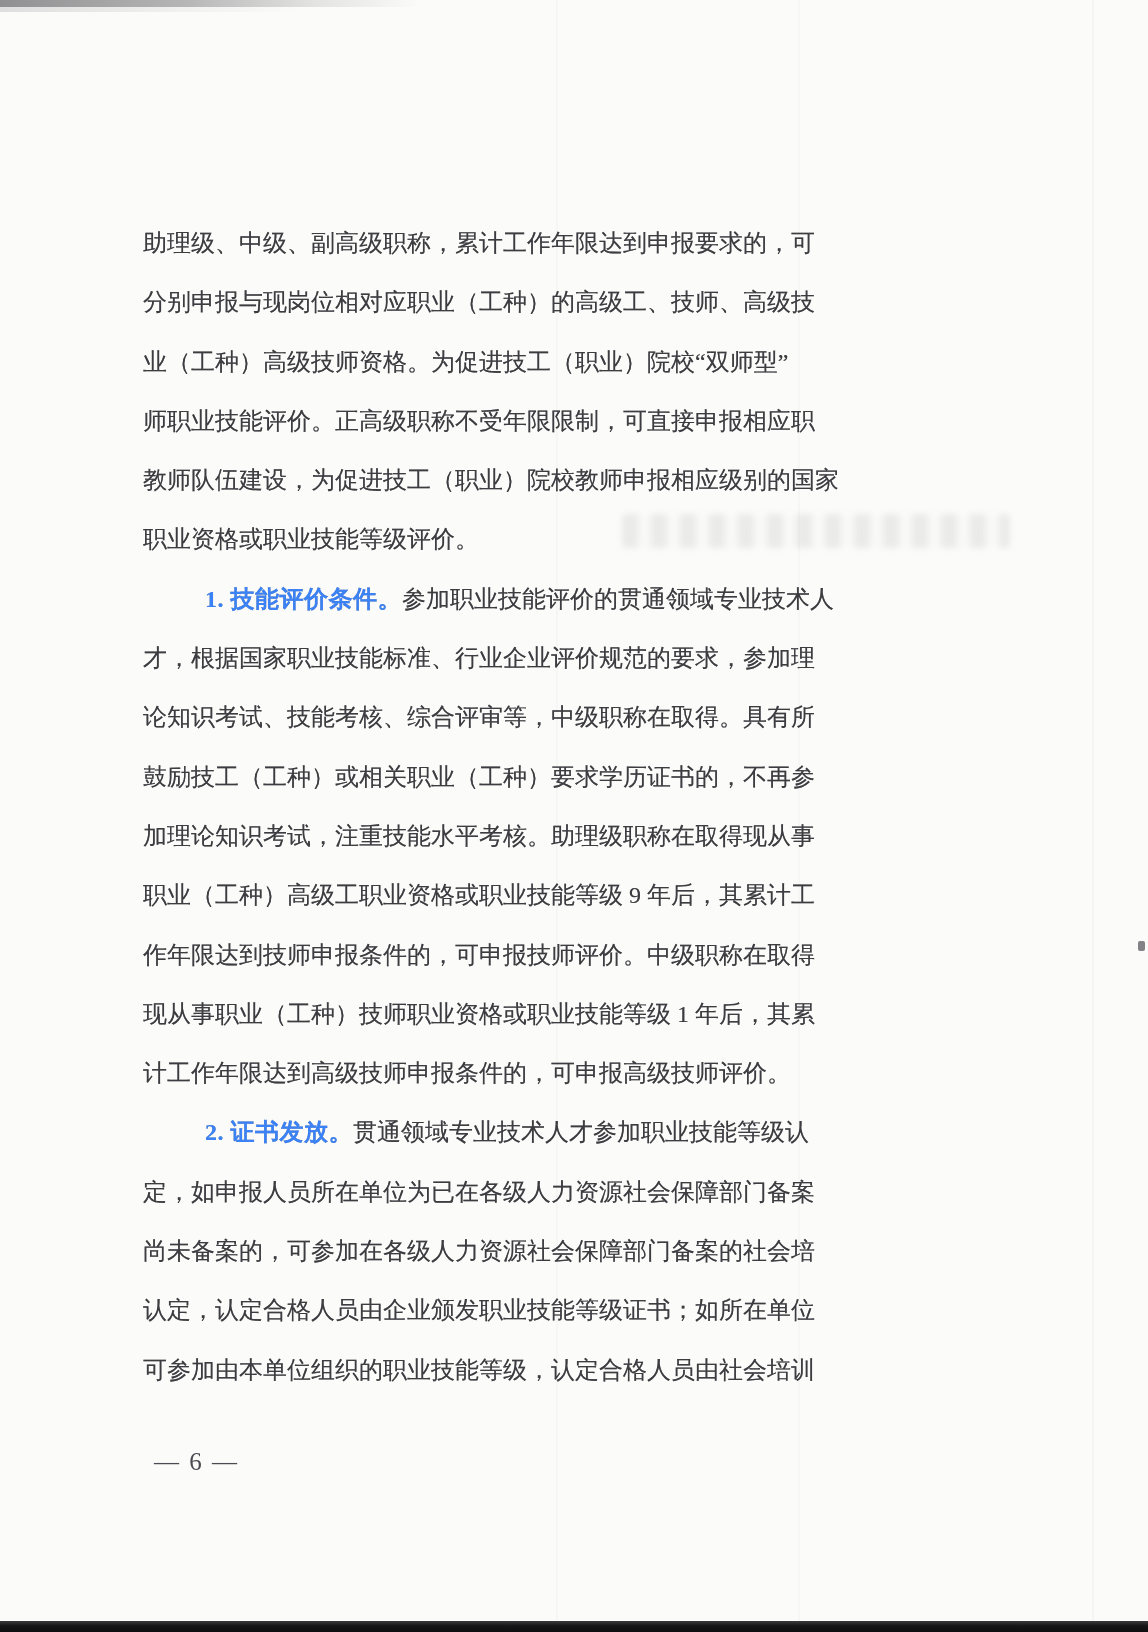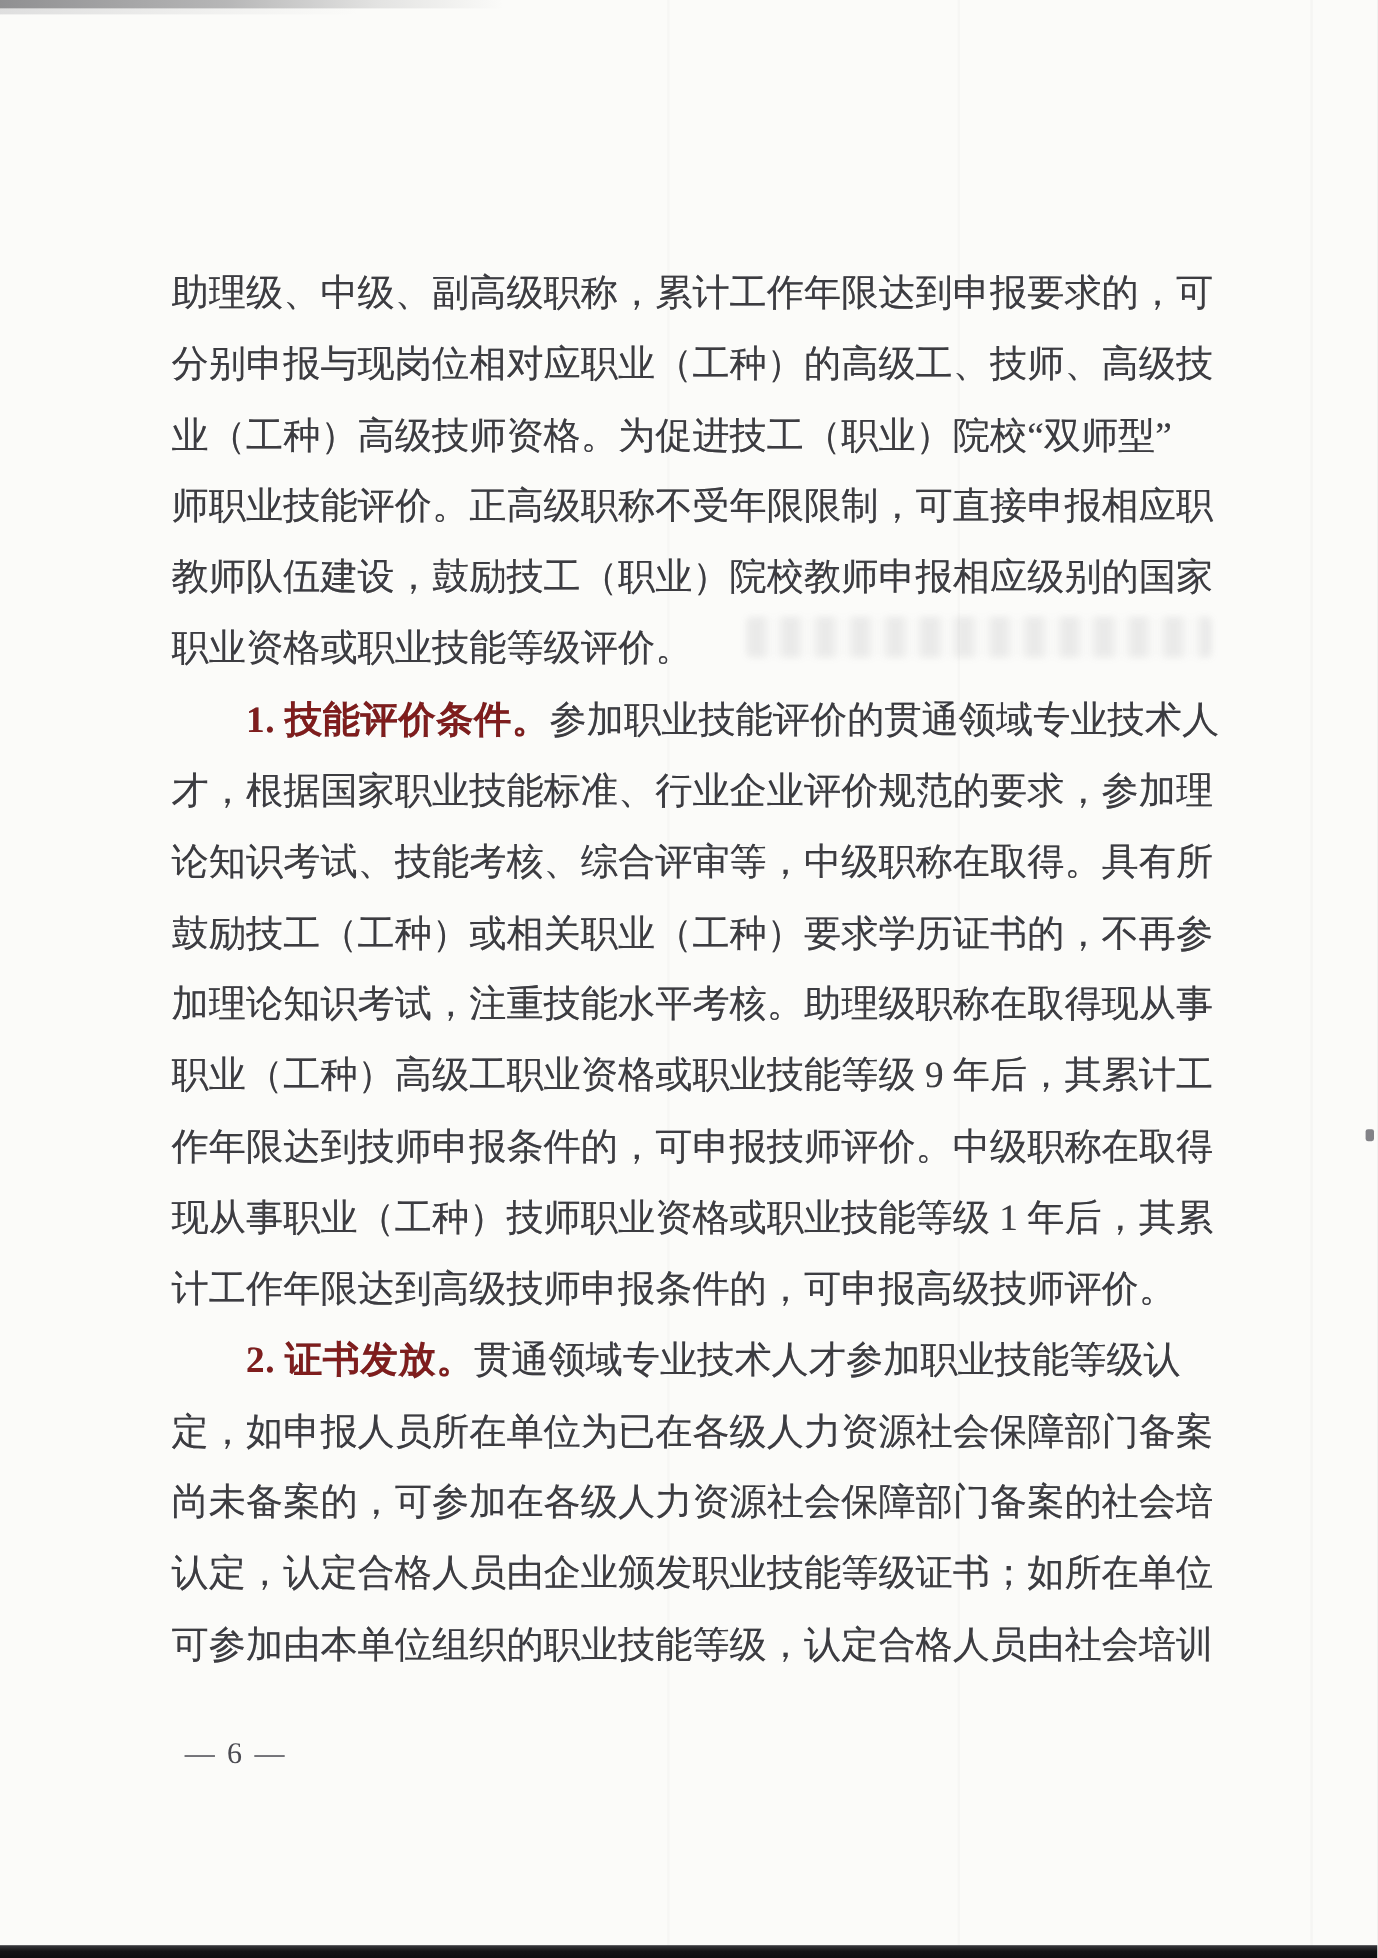--- a/index.html
+++ b/index.html
@@ -77,34 +77,34 @@
       rgba(125,125,132,0.20) 0px, rgba(125,125,132,0.20) 16px,
       rgba(125,125,132,0.03) 16px, rgba(125,125,132,0.03) 29px);
   }
 
   
   .textblock {
     position: absolute;
     left: 143px;
     top: 214px;
     width: 880px;
-    font-size: 31px;
+    font-size: 24px;
     line-height: 59.3px;
     color: #3c3c41;
     text-shadow: 0 0 0.5px rgba(70,70,75,0.55);
   }
   .line {
     height: 59.3px;
     white-space: nowrap;
     letter-spacing: 0px;
   }
   .line.indent { padding-left: 62px; }
   .line .b {
     font-weight: 700;
-    color: #7f1d1d;
+    color: #3b82f6;
     letter-spacing: 0.5px;
   }
   .pagenum {
     position: absolute;
     left: 154px;
     top: 1448px;
     font-size: 25px;
     letter-spacing: 2px;
     color: #4b4b52;
     font-family: "Liberation Serif", "DejaVu Serif", serif;
@@ -119,21 +119,21 @@
   <div class="top-smudge2"></div>
   <div class="streak s1"></div>
   <div class="streak s2"></div>
   <div class="streak s3"></div>
 
   <main class="textblock">
     <div class="line"><span>助理级、中级、副高级职称，累计工作年限达到申报要求的，可</span></div>
     <div class="line"><span>分别申报与现岗位相对应职业（工种）的高级工、技师、高级技</span></div>
     <div class="line"><span>业（工种）高级技师资格。为促进技工（职业）院校“双师型”</span></div>
     <div class="line"><span>师职业技能评价。正高级职称不受年限限制，可直接申报相应职</span></div>
-    <div class="line"><span>教师队伍建设，鼓励技工（职业）院校教师申报相应级别的国家</span></div>
+    <div class="line"><span>教师队伍建设，为促进技工（职业）院校教师申报相应级别的国家</span></div>
     <div class="line"><span>职业资格或职业技能等级评价。</span></div>
 
     <div class="line indent"><span class="b">1. 技能评价条件。</span><span>参加职业技能评价的贯通领域专业技术人</span></div>
     <div class="line"><span>才，根据国家职业技能标准、行业企业评价规范的要求，参加理</span></div>
     <div class="line"><span>论知识考试、技能考核、综合评审等，中级职称在取得。具有所</span></div>
     <div class="line"><span>鼓励技工（工种）或相关职业（工种）要求学历证书的，不再参</span></div>
     <div class="line"><span>加理论知识考试，注重技能水平考核。助理级职称在取得现从事</span></div>
     <div class="line"><span>职业（工种）高级工职业资格或职业技能等级 9 年后，其累计工</span></div>
     <div class="line"><span>作年限达到技师申报条件的，可申报技师评价。中级职称在取得</span></div>
     <div class="line"><span>现从事职业（工种）技师职业资格或职业技能等级 1 年后，其累</span></div>

